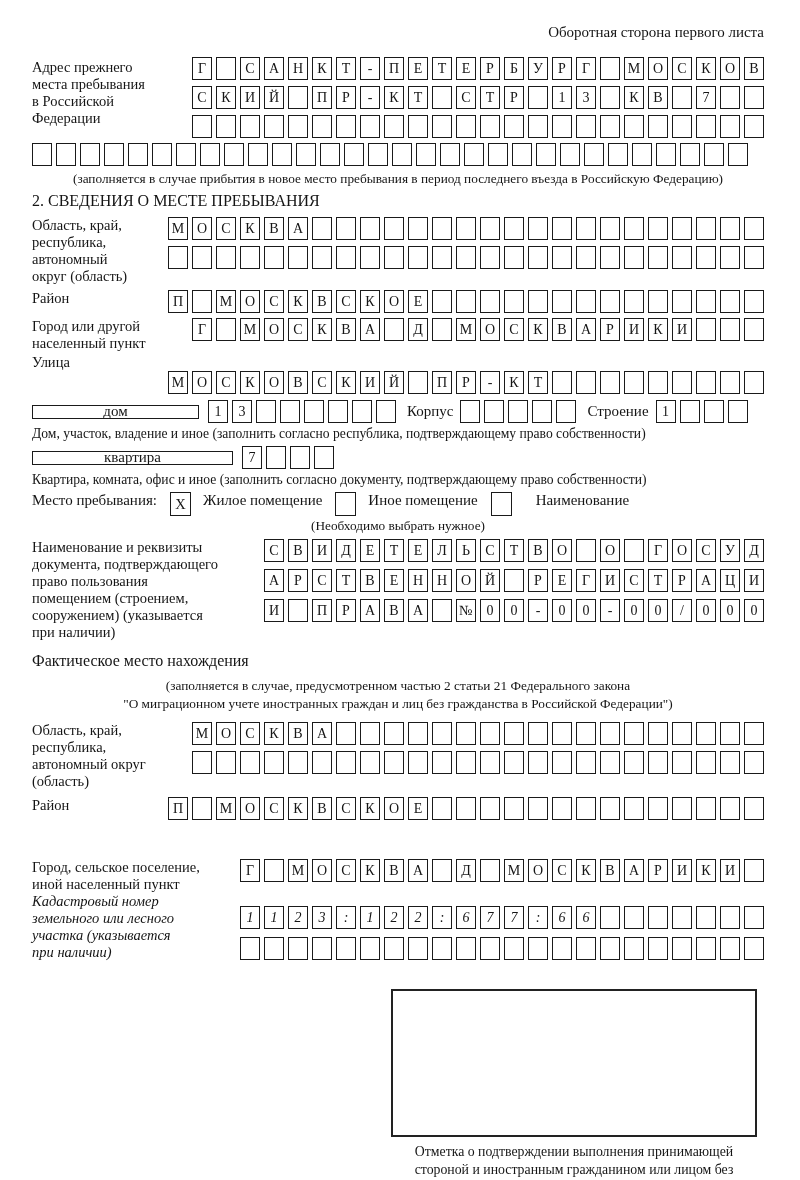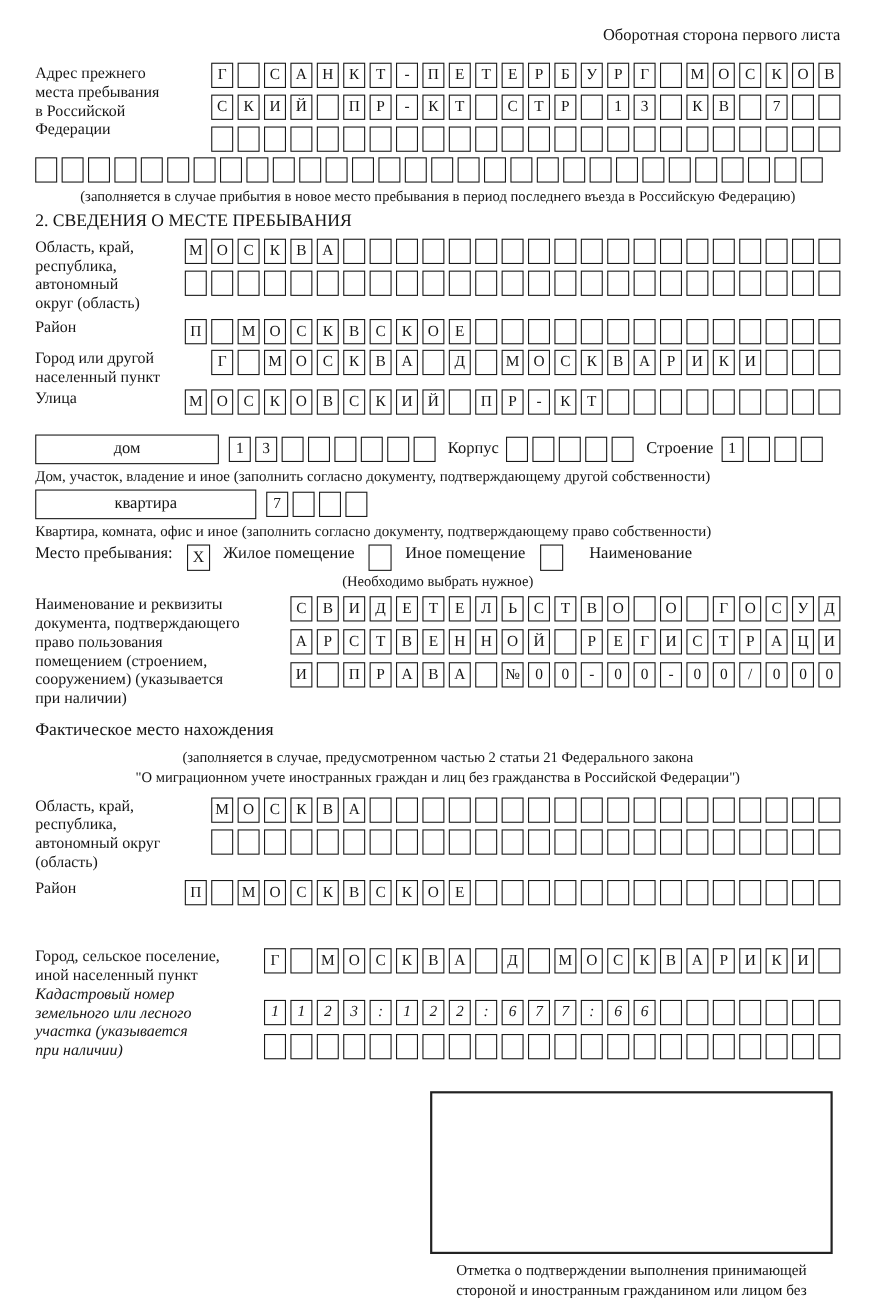--- a/index.html
+++ b/index.html
@@ -29,25 +29,25 @@
   .addr-block { margin-bottom:5px; }
   .addr-block .lbl { width:150px; padding-top:2px; }
   .fullrow { margin-bottom:5px; }
   .note { text-align:center; font-size:13.3px; line-height:16px; margin-bottom:5px; }
   .subnote { text-align:left; font-size:13.6px; line-height:16px; margin-bottom:4px; }
   .title { text-align:left; font-weight:normal; font-size:16px; margin-bottom:7px; }
 
   .f-oblast { min-height:70px; margin-bottom:3px; }
   .f-raion  { margin-bottom:5px; }
   .f-gorod  { min-height:33px; margin-bottom:2px; }
-  .f-ulitsa { margin-bottom:18px; }
+  .f-ulitsa { margin-bottom:6px;flex-direction:column; }
 
   .domrow { display:flex; align-items:center; margin-bottom:3px; }
   .widebox {
-    height:27px; border:1.6px solid #1a1a1a;
+    height:14px; border:1.6px solid #1a1a1a;
     display:flex; align-items:center; justify-content:center;
     font-size:15px;
   }
   .widebox.dom { width:167px; margin-right:9px; }
   .widebox.kv  { width:201px; margin-right:9px; }
   .inline-lbl { font-size:15px; margin:0 7px 0 11px; }
 
   .mesto { display:flex; align-items:flex-start; margin-bottom:2px; }
   .mesto .lbl15 { font-size:15px; }
   .chk {
@@ -389,21 +389,21 @@
       <div class="cell"></div>
     </div>
   <span class="inline-lbl">Строение</span>
   <div class="cells">
       <div class="cell">1</div>
       <div class="cell"></div>
       <div class="cell"></div>
       <div class="cell"></div>
     </div>
 </div>
-<div class="subnote">Дом, участок, владение и иное (заполнить согласно документу, подтверждающему другой собственности)</div>
+<div class="subnote">Дом, участок, владение и иное (заполнить согласно республика, подтверждающему право собственности)</div>
 
 <div class="domrow">
   <div class="widebox kv">квартира</div>
   <div class="cells">
       <div class="cell">7</div>
       <div class="cell"></div>
       <div class="cell"></div>
       <div class="cell"></div>
     </div>
 </div>

